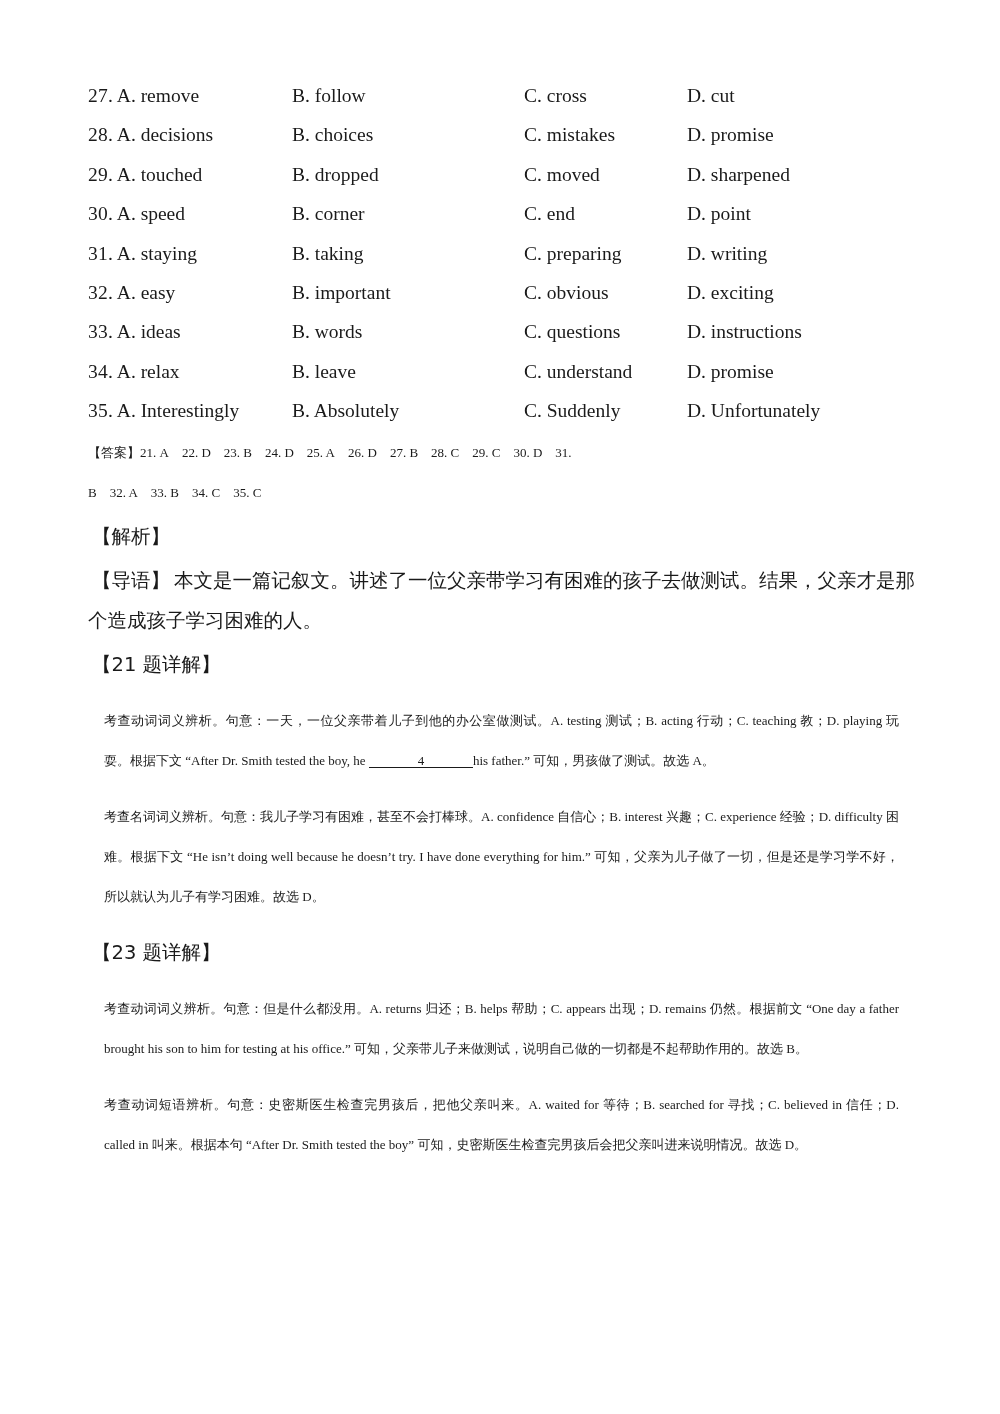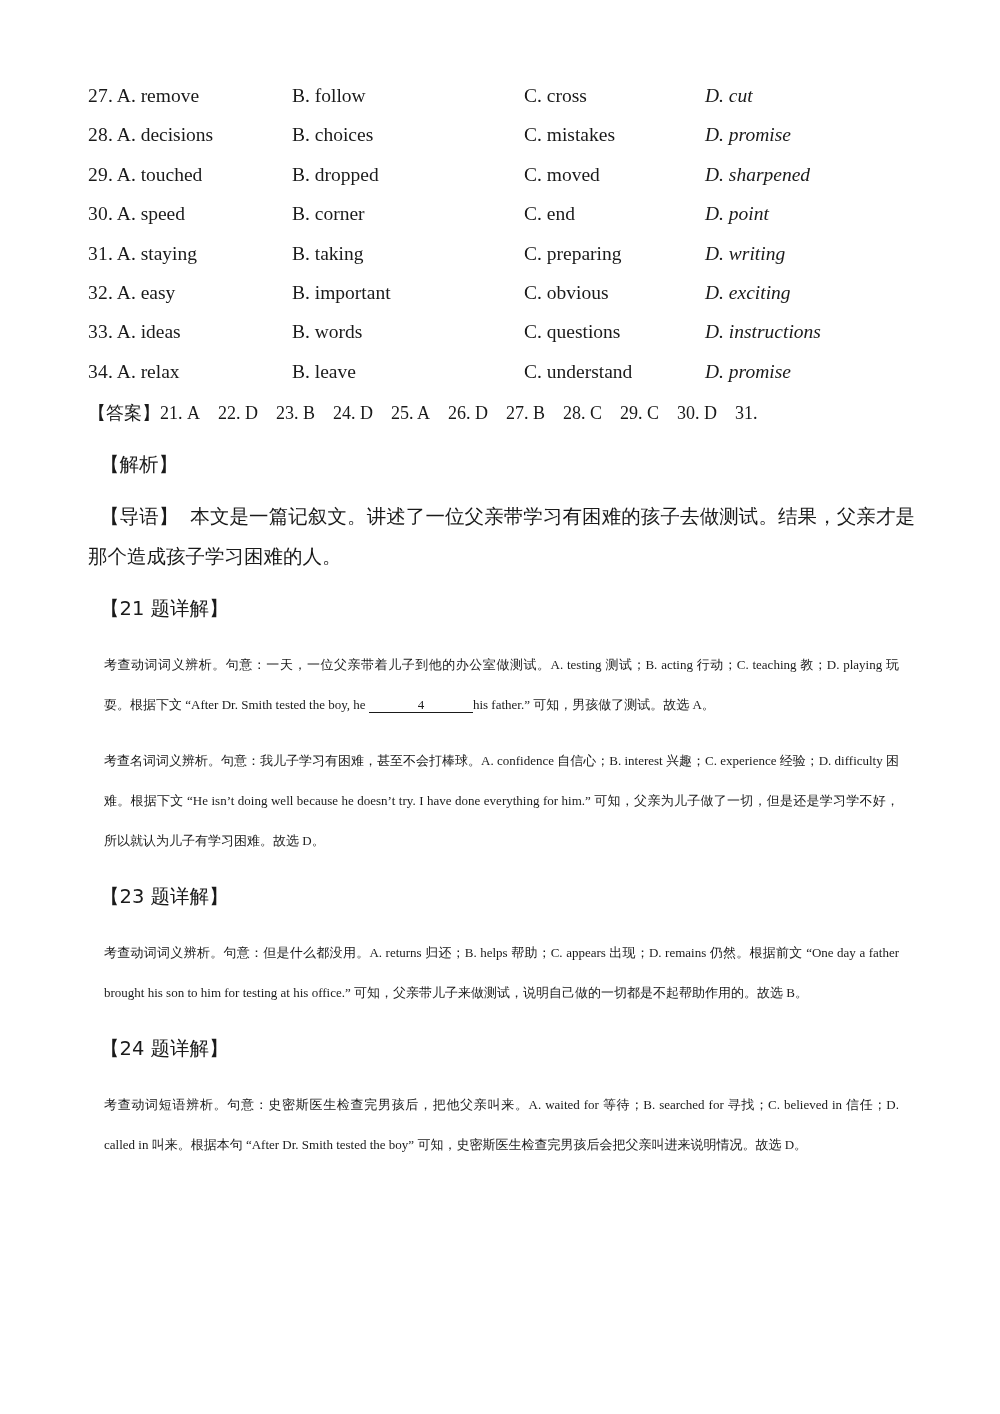--- a/index.html
+++ b/index.html
@@ -40,41 +40,41 @@
     white-space: nowrap;
   }
   .opt-row .col {
     position: absolute;
     top: 0;
     display: inline-block;
   }
   .col-a { left: 0px; }
   .col-b { left: 204px; }
   .col-c { left: 436px; }
-  .col-d { left: 617px; font-style: italic; }
+  .col-d { left: 599px; }
 
   .q-num { letter-spacing: 0.2px; }
 
   
   .answer-key {
-    font-size: 18px;
+    font-size: 13px;
     line-height: 40px;
     margin-top: 2px;
     text-align: justify;
     text-justify: inter-character;
     word-spacing: 0px;
   }
 
   
   .sec-head {
     font-size: 19.5px;
     line-height: 40px;
     font-family: "DejaVu Sans", "Liberation Sans", sans-serif;
     font-weight: normal;
-    margin: 12px;
+    margin: 4px;
   }
   p.body-par {
     font-size: 13px;
     line-height: 40px;
     margin: 16px;
     text-align: justify;
     text-justify: inter-ideograph;
     text-indent: 0;
   }
   p.guide-par {
@@ -147,35 +147,41 @@
       <span class="col col-d">D. instructions</span>
     </div>
 
     <div class="opt-row">
       <span class="col col-a"><span class="q-num">34.</span> <span>A. relax</span></span>
       <span class="col col-b">B. leave</span>
       <span class="col col-c">C. understand</span>
       <span class="col col-d">D. promise</span>
     </div>
 
+    <div class="opt-row">
+      <span class="col col-a"><span class="q-num">35.</span> <span>A. Interestingly</span></span>
+      <span class="col col-b">B. Absolutely</span>
+      <span class="col col-c">C. Suddenly</span>
+      <span class="col col-d">D. Unfortunately</span>
+    </div>
 
   </div>
 
   <div class="answer-key">
     <div>【答案】21. A&nbsp;&nbsp;&nbsp; 22. D&nbsp;&nbsp;&nbsp; 23. B&nbsp;&nbsp;&nbsp; 24. D&nbsp;&nbsp;&nbsp; 25. A&nbsp;&nbsp;&nbsp; 26. D&nbsp;&nbsp;&nbsp; 27. B&nbsp;&nbsp;&nbsp; 28. C&nbsp;&nbsp;&nbsp; 29. C&nbsp;&nbsp;&nbsp; 30. D&nbsp;&nbsp;&nbsp; 31.</div>
+    <div>B&nbsp;&nbsp;&nbsp; 32. A&nbsp;&nbsp;&nbsp; 33. B&nbsp;&nbsp;&nbsp; 34. C&nbsp;&nbsp;&nbsp; 35. C</div>
   </div>
 
   <div class="sec-head">【解析】</div>
 
   <p class="guide-par"><span class="sec-head cjk-br">【导语】</span><span>本文是一篇记叙文。讲述了一位父亲带学习有困难的孩子去做测试。结果，父亲才是那个造成孩子学习困难的人。</span></p>
 
   <div class="sec-head">【21 题详解】</div>
   <p class="body-par"><span>考查动词词义辨析。句意：一天，一位父亲带着儿子到他的办公室做测试。A. testing 测试；B. acting 行动；C. teaching 教；D. playing 玩耍。根据下文 “After Dr. Smith tested the boy, he </span><span class="blank-underline">4</span><span>his father.” 可知，男孩做了测试。故选 A。</span></p>
 
   <p class="body-par">考查名词词义辨析。句意：我儿子学习有困难，甚至不会打棒球。A. confidence 自信心；B. interest 兴趣；C. experience 经验；D. difficulty 困难。根据下文 “He isn’t doing well because he doesn’t try. I have done everything for him.” 可知，父亲为儿子做了一切，但是还是学习学不好，所以就认为儿子有学习困难。故选 D。</p>
 
   <div class="sec-head">【23 题详解】</div>
   <p class="body-par">考查动词词义辨析。句意：但是什么都没用。A. returns 归还；B. helps 帮助；C. appears 出现；D. remains 仍然。根据前文 “One day a father brought his son to him for testing at his office.” 可知，父亲带儿子来做测试，说明自己做的一切都是不起帮助作用的。故选 B。</p>
 
-  <div class="sec-head">【24 题详解】</div>
   <p class="body-par">考查动词短语辨析。句意：史密斯医生检查完男孩后，把他父亲叫来。A. waited for 等待；B. searched for 寻找；C. believed in 信任；D. called in 叫来。根据本句 “After Dr. Smith tested the boy” 可知，史密斯医生检查完男孩后会把父亲叫进来说明情况。故选 D。</p>
 
 </div>
 
 </body></html>

